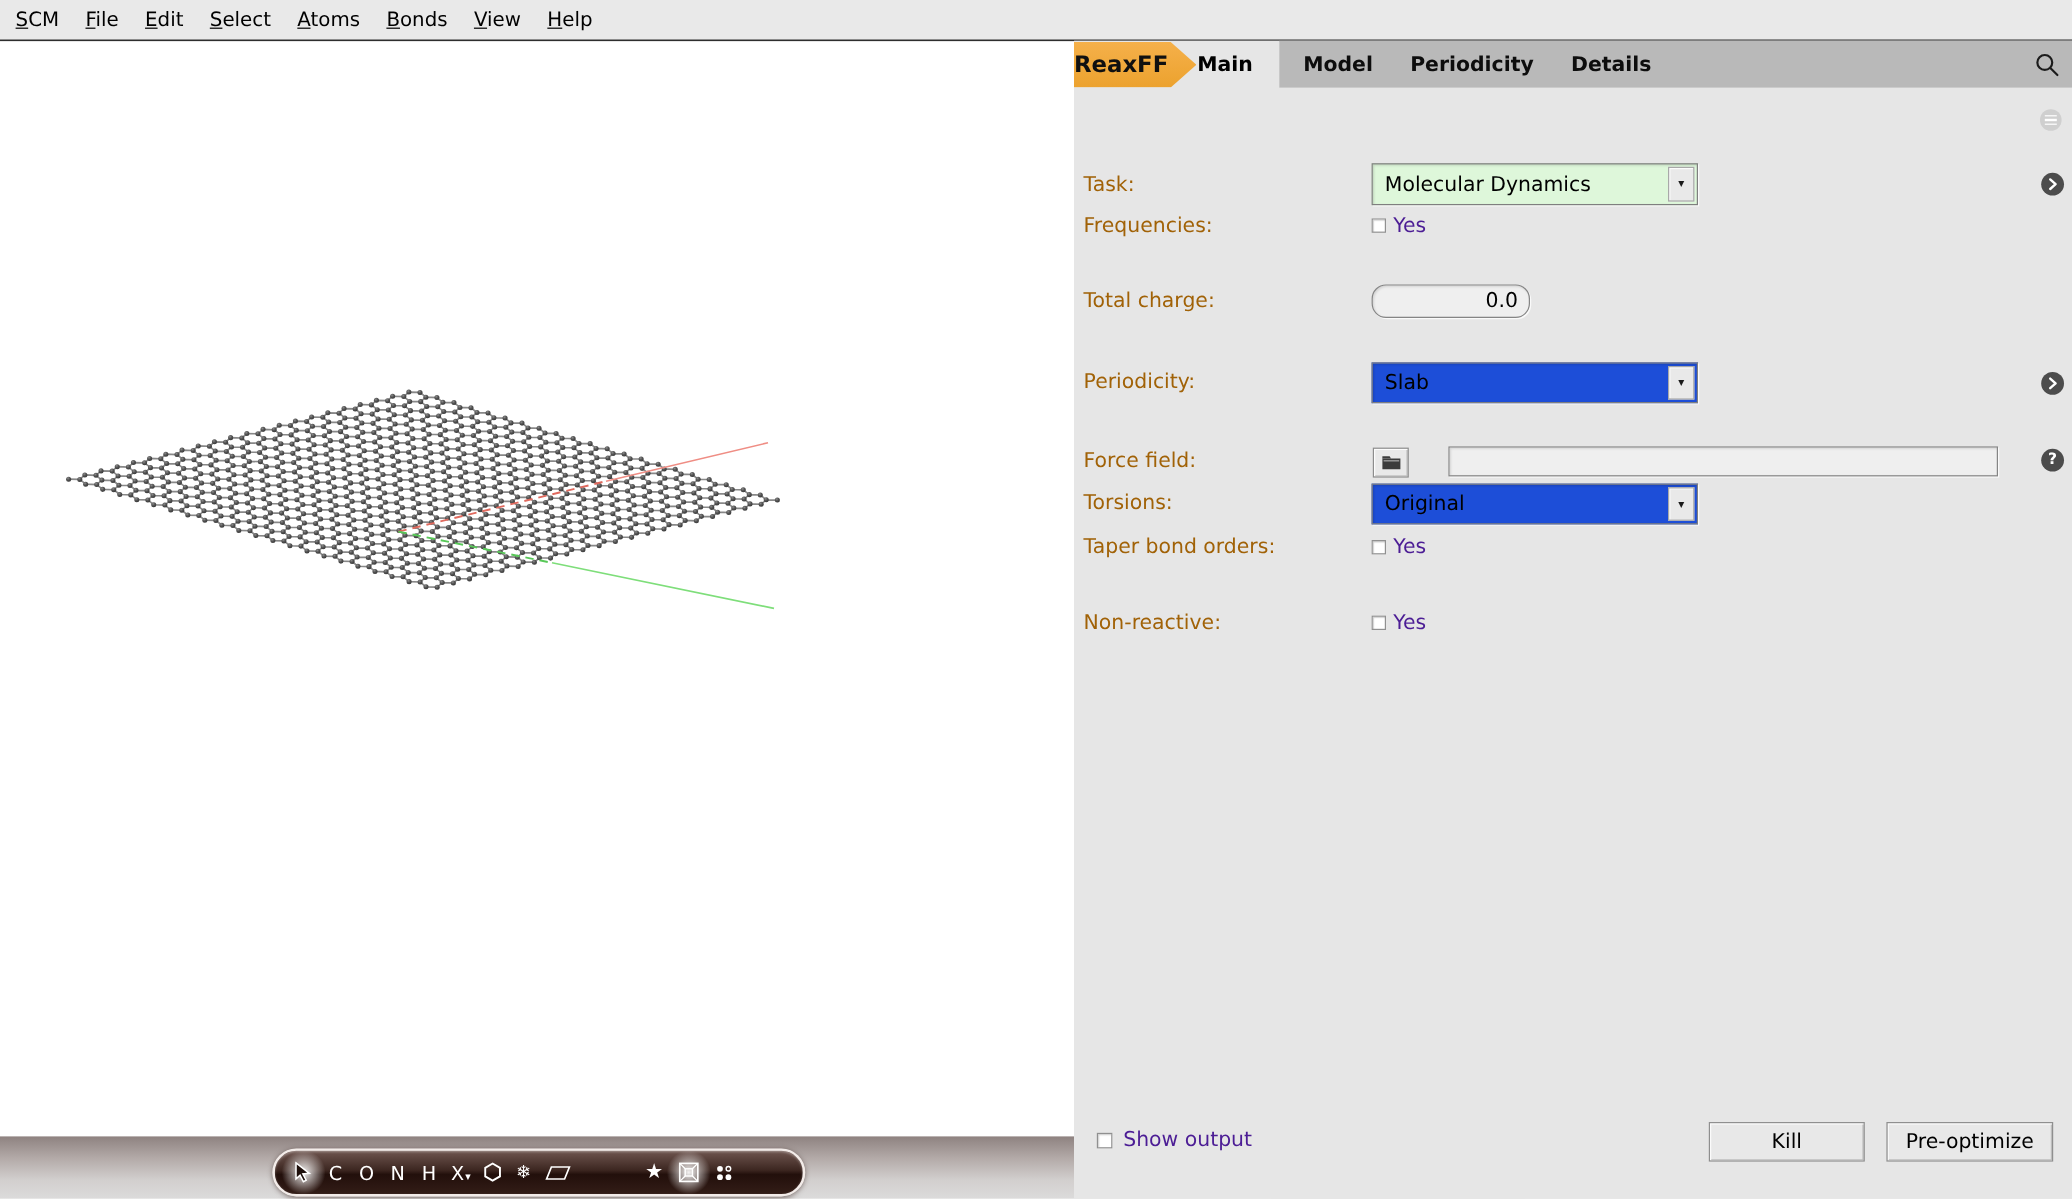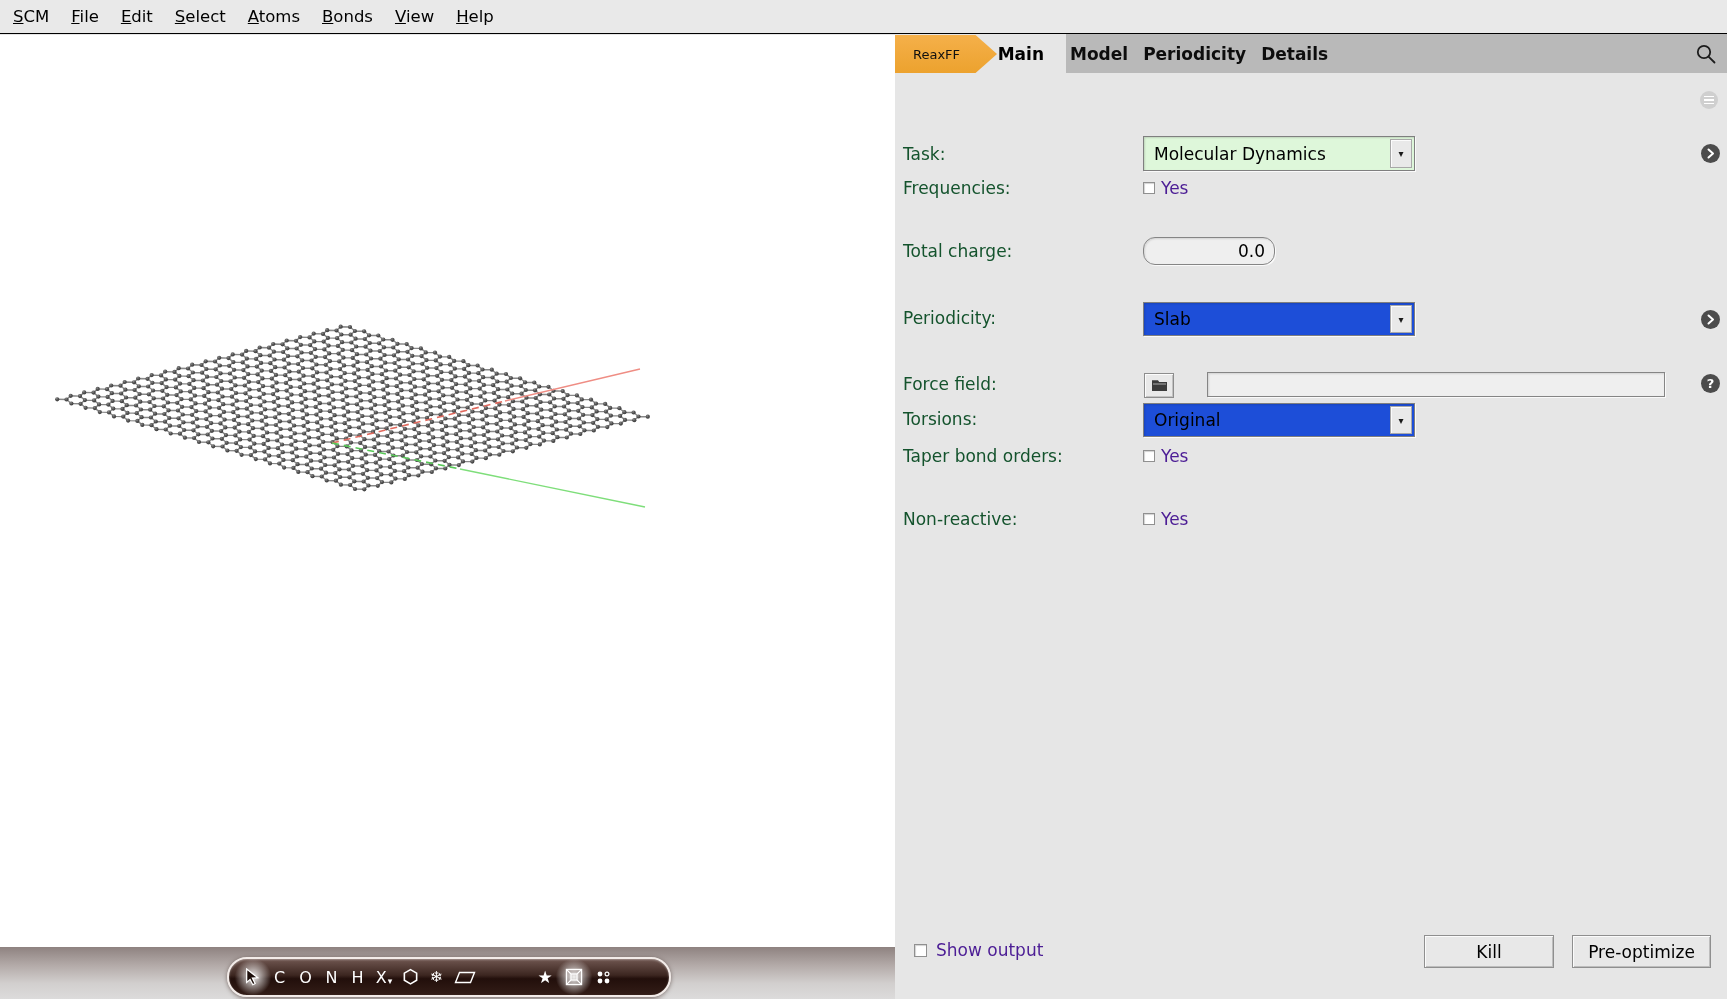--- a/index.html
+++ b/index.html
@@ -47,34 +47,34 @@
 
   
   .panel { position:absolute; left:895px; top:34px; width:832px; height:965px; background:#e6e6e6; }
 
   .tabbar { position:absolute; left:0; top:0; width:832px; height:39px; background:#e6e6e6; }
   .tab-grayzone { position:absolute; left:171px; top:0; width:661px; height:39px;
     background:#b9b9b9; display:flex; align-items:center; gap:15px; padding-left:4px; }
   .tab-reaxff { position:absolute; left:0; top:1px; width:102px; height:38px; z-index:2;
     background:linear-gradient(180deg,#f5b04a,#eca22e);
     clip-path:polygon(0 0, 79% 0, 100% 50%, 79% 100%, 0 100%);
-    display:flex; align-items:center; padding-left:18px;
-    font-weight:normal; font-size:13px; color:#101010; cursor:pointer; }
+    display:flex; align-items:center; padding-left:0;
+    font-weight:bold; font-size:19px; color:#101010; cursor:pointer; }
   .tab-main { position:absolute; left:100px; top:1px; width:71px; height:38px;
     background:#e6e6e6; display:flex; align-items:center; justify-content:flex-end;
     padding-right:22px; font-weight:bold; font-size:17px; cursor:pointer; }
-  .tab { font-weight:bold; font-size:17px; color:#0d0d0d; cursor:pointer; }
+  .tab { font-weight:bold; font-size:17px; color:#0d0d0d; cursor:pointer;margin-left:16px; }
   .search-btn { position:absolute; right:9px; top:8px; width:24px; height:24px; cursor:pointer; }
 
   .menu-circle { position:absolute; left:805px; top:57px; width:18px; height:18px;
     border-radius:50%; background:#cfcfcf; display:flex; flex-direction:column;
     align-items:center; justify-content:center; gap:2px; cursor:pointer; }
   .menu-circle i { display:block; width:10px; height:1.5px; background:#fff; }
 
-  .flabel { position:absolute; left:8px; font-size:17px; line-height:24px; color:#14532d; white-space:nowrap; }
+  .flabel { position:absolute; left:8px; font-size:17px; line-height:24px; color:#a16207; white-space:nowrap; }
 
   .dd { position:absolute; left:248px; width:272px; height:34px; background:#1d4ed8;
     border:1px solid #7f7f7f; box-shadow:inset 1px 1px 2px rgba(0,0,0,.14), 1px 1px 0 #fafafa;
     cursor:pointer; }
   .dd .txt { position:absolute; left:10px; top:50%; transform:translateY(-50%);
     font-size:17px; color:#000; white-space:nowrap; }
   .dd .arrow { position:absolute; right:2px; top:2px; bottom:2px; width:22px; background:#e9e9e9;
     border:1px solid #a8a8a8; box-shadow:inset 1px 1px 0 #fcfcfc;
     display:flex; align-items:center; justify-content:center; }
   .dd .arrow::after { content:"▾"; font-size:10px; color:#1a1a1a; }

